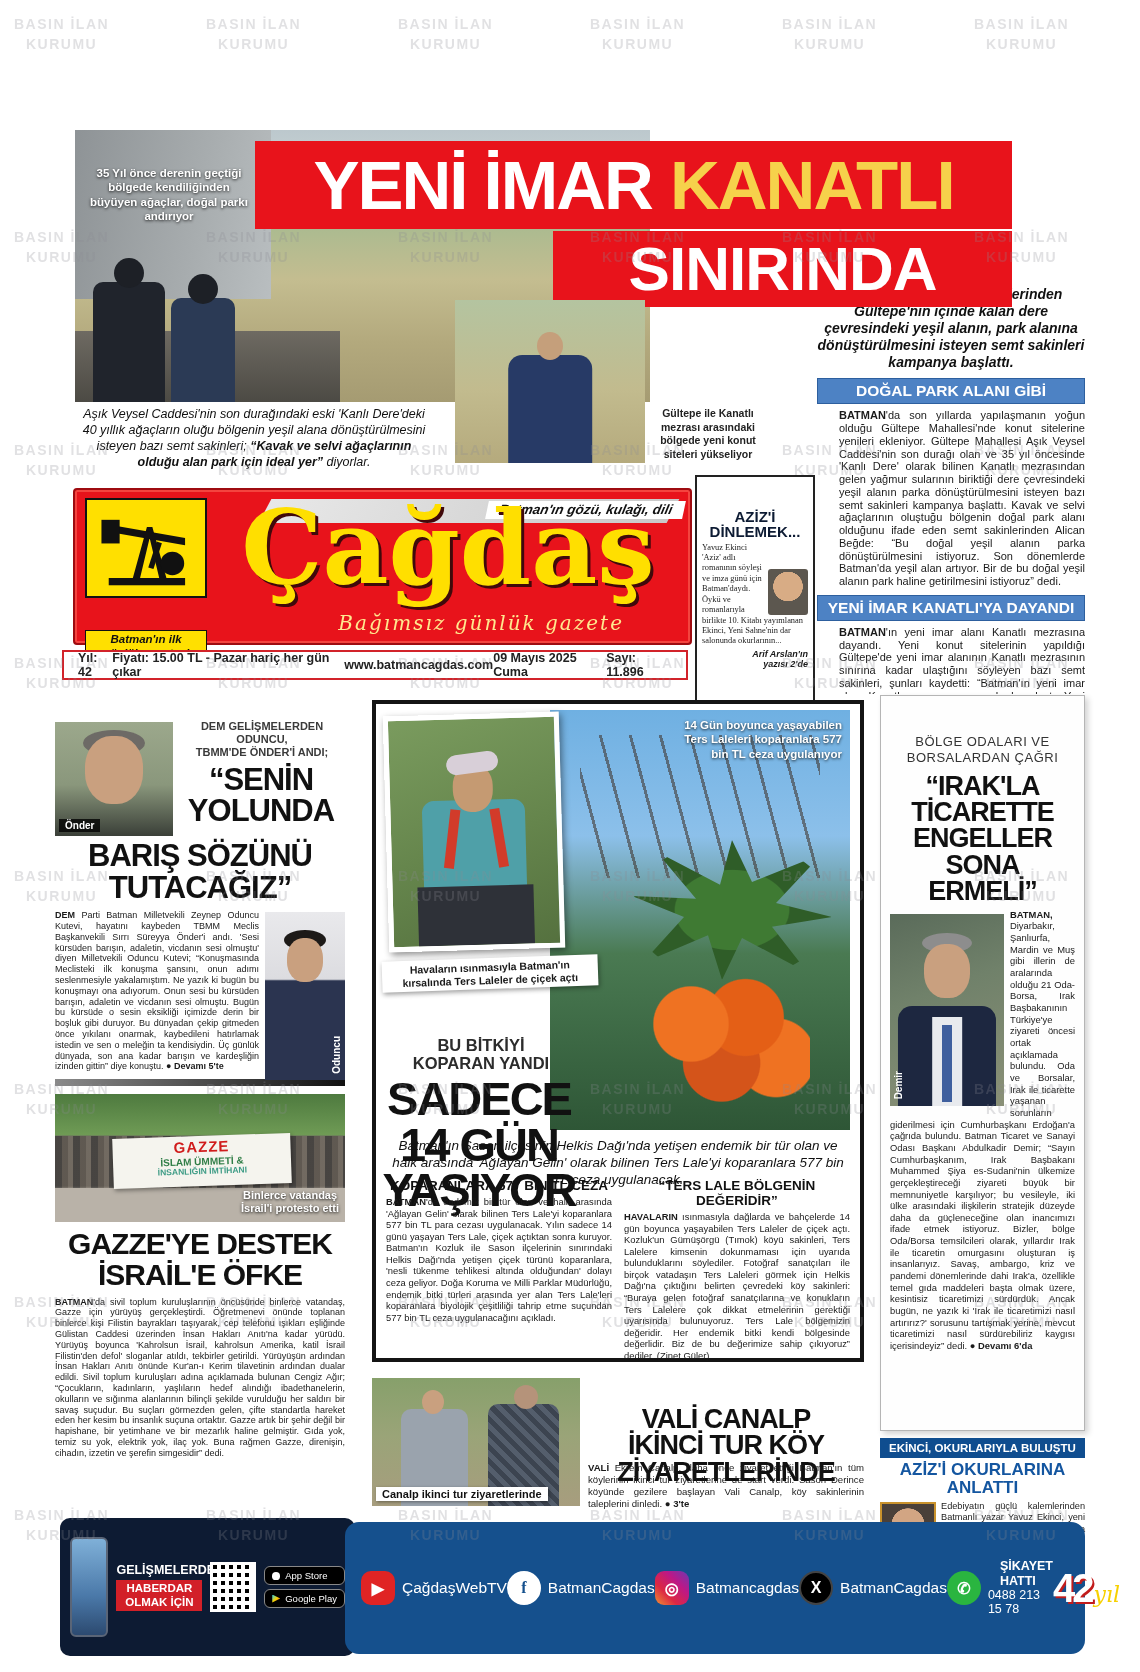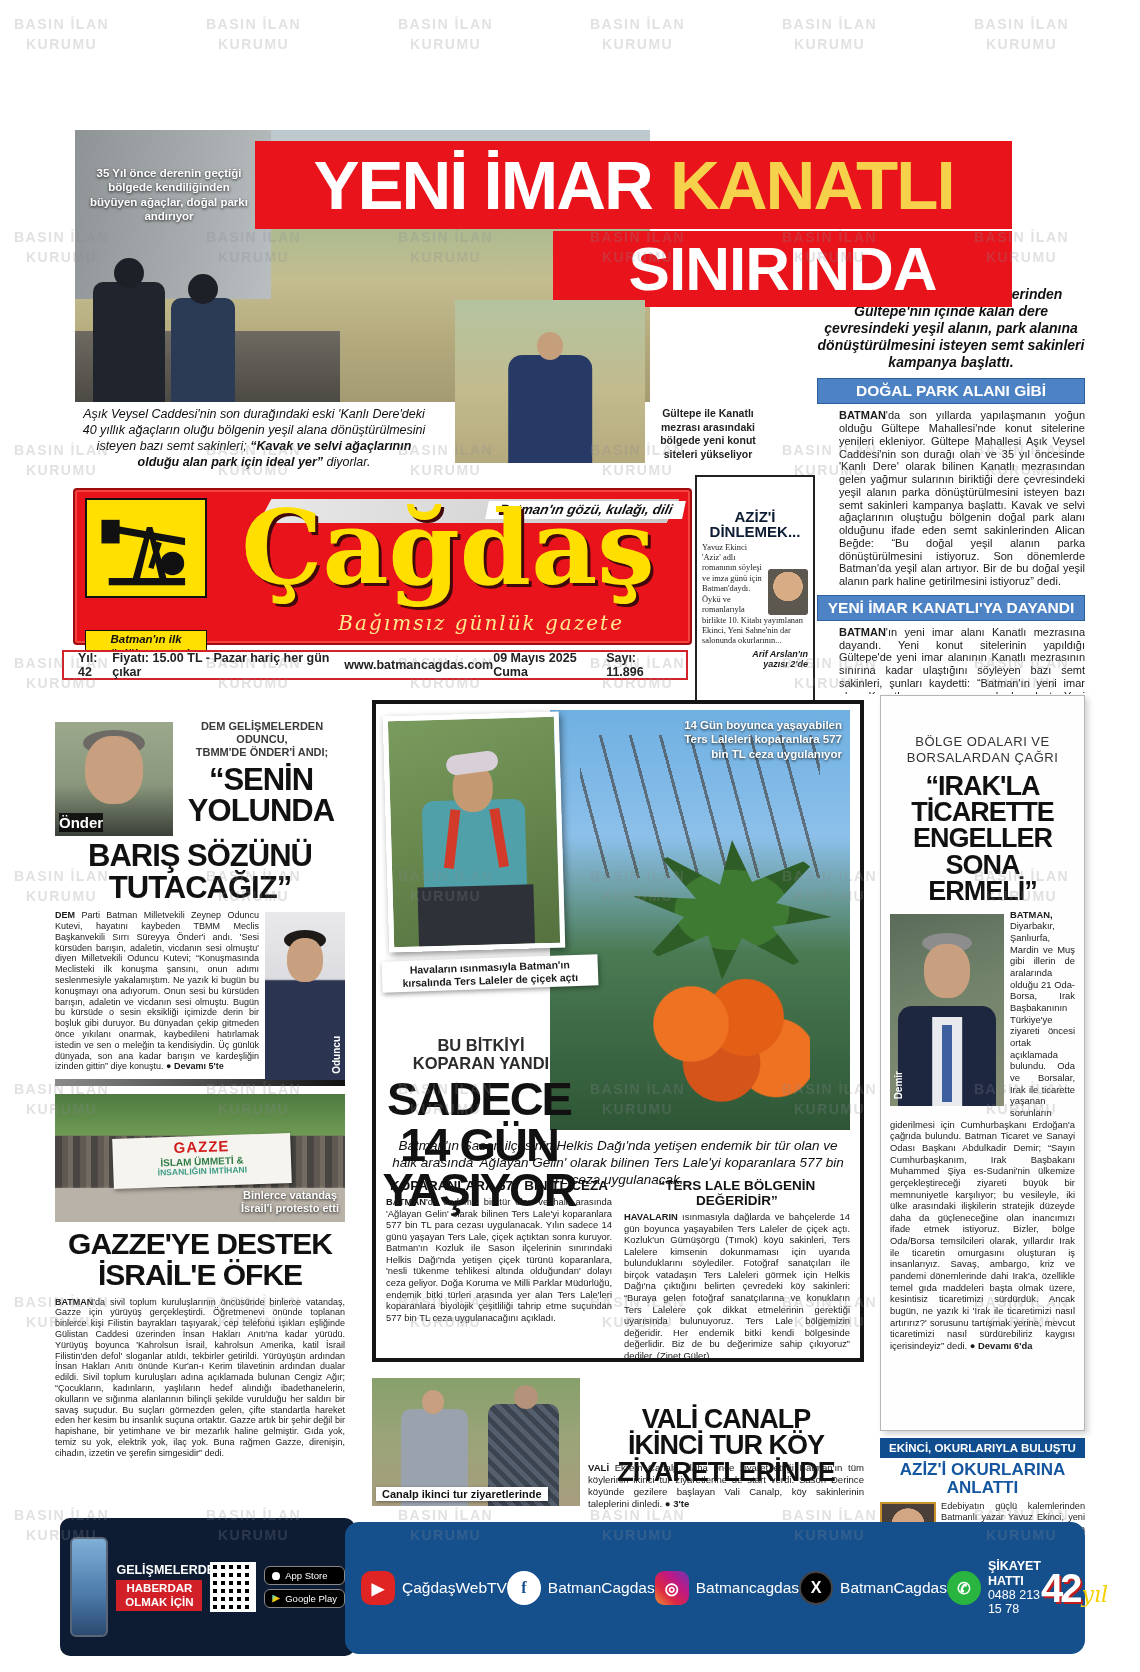--- a/index.html
+++ b/index.html
@@ -76,21 +76,21 @@
   .lead-body{margin-top:5px;font-size:11px;line-height:1.16;text-align:justify;color:#1a1a1a;margin-left:22px;}
   .lw{font-weight:900;}
   
   .left-col{position:absolute;left:55px;top:688px;width:290px;height:826px;overflow:hidden;}
   .dem-top{position:relative;min-height:122px;}
   .dem-photo1{position:absolute;left:0;top:6px;width:118px;height:114px;overflow:hidden;
       background:linear-gradient(180deg,#9ca88c 0%,#8a977c 55%,#3a3f38 100%);}
   .dem-photo1 .face{position:absolute;left:50%;top:14px;transform:translateX(-50%);width:58px;height:68px;border-radius:45%;background:#c9a07f;}
   .dem-photo1 .hair{position:absolute;left:50%;top:8px;transform:translateX(-50%);width:62px;height:26px;border-radius:50%;background:#6d6a66;}
   .photo-label{position:absolute;left:4px;bottom:4px;background:rgba(0,0,0,.78);color:#fff;font-weight:bold;
-      font-size:15px;padding:1px 0;}
+      font-size:10px;padding:1px 6px;}
   .dem-kicker{margin-left:124px;text-align:center;font-size:11px;font-weight:bold;color:#3a3a3a;line-height:1.2;padding-top:4px;}
   .dem-head1{margin-left:122px;text-align:center;font-size:31px;font-weight:900;line-height:1.02;letter-spacing:-1px;color:#111;margin-top:4px;}
   .dem-head2{text-align:center;font-size:31px;font-weight:900;line-height:1.02;letter-spacing:-1px;color:#111;margin-top:2px;}
   .dem-body{margin-top:7px;font-size:9px;line-height:1.2;text-align:justify;}
   .dem-photo2{float:right;width:80px;height:168px;margin:2px 0 2px 6px;position:relative;overflow:hidden;
       background:linear-gradient(180deg,#e9e9ec 0%,#dcdce0 40%,#2b3450 41% 100%);}
   .dem-photo2 .face{position:absolute;left:50%;top:26px;transform:translateX(-50%);width:36px;height:44px;border-radius:45%;background:#c9a07f;}
   .dem-photo2 .hair{position:absolute;left:50%;top:18px;transform:translateX(-50%);width:42px;height:20px;border-radius:50%;background:#1d1a18;}
   .vlabel{position:absolute;right:2px;bottom:6px;writing-mode:vertical-rl;transform:rotate(180deg);
       color:#fff;font-weight:bold;font-size:10px;}
@@ -543,21 +543,21 @@
       <span class="ico ig">◎</span>
       <span>Batmancagdas</span>
     </div>
     <div class="soc">
       <span class="ico xx">X</span>
       <span>BatmanCagdas</span>
     </div>
     <div class="soc">
       <span class="ico wa">✆</span>
       <span class="wa-lines">
-        <span style="display:block;">ŞİKAYET HATTI</span>
+        <span style="display:block;margin-left:12px;">ŞİKAYET HATTI</span>
         <span style="display:block;font-weight:normal;">0488 213 15 78</span>
       </span>
     </div>
     <div class="logo42">
       <span class="n">42</span>
       <span class="y">yıl</span>
     </div>
   </div>
 
 </div>

